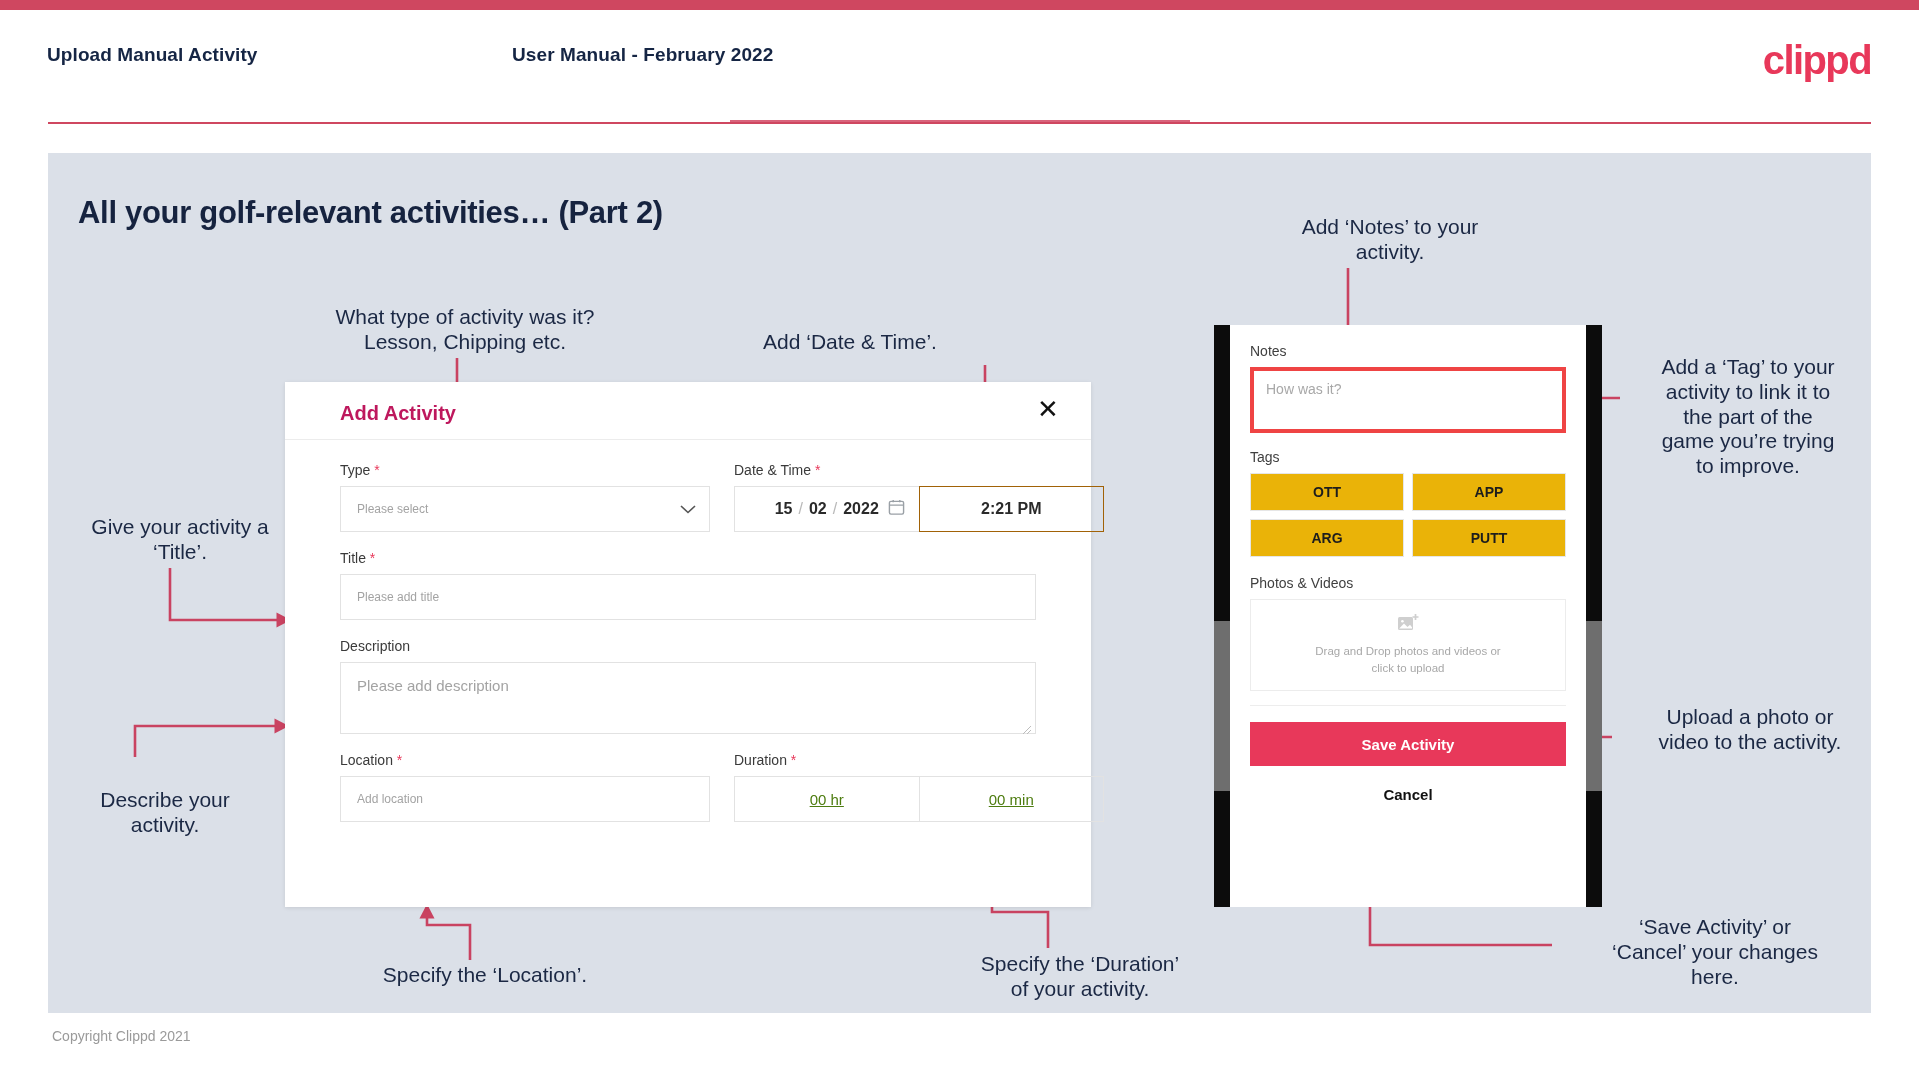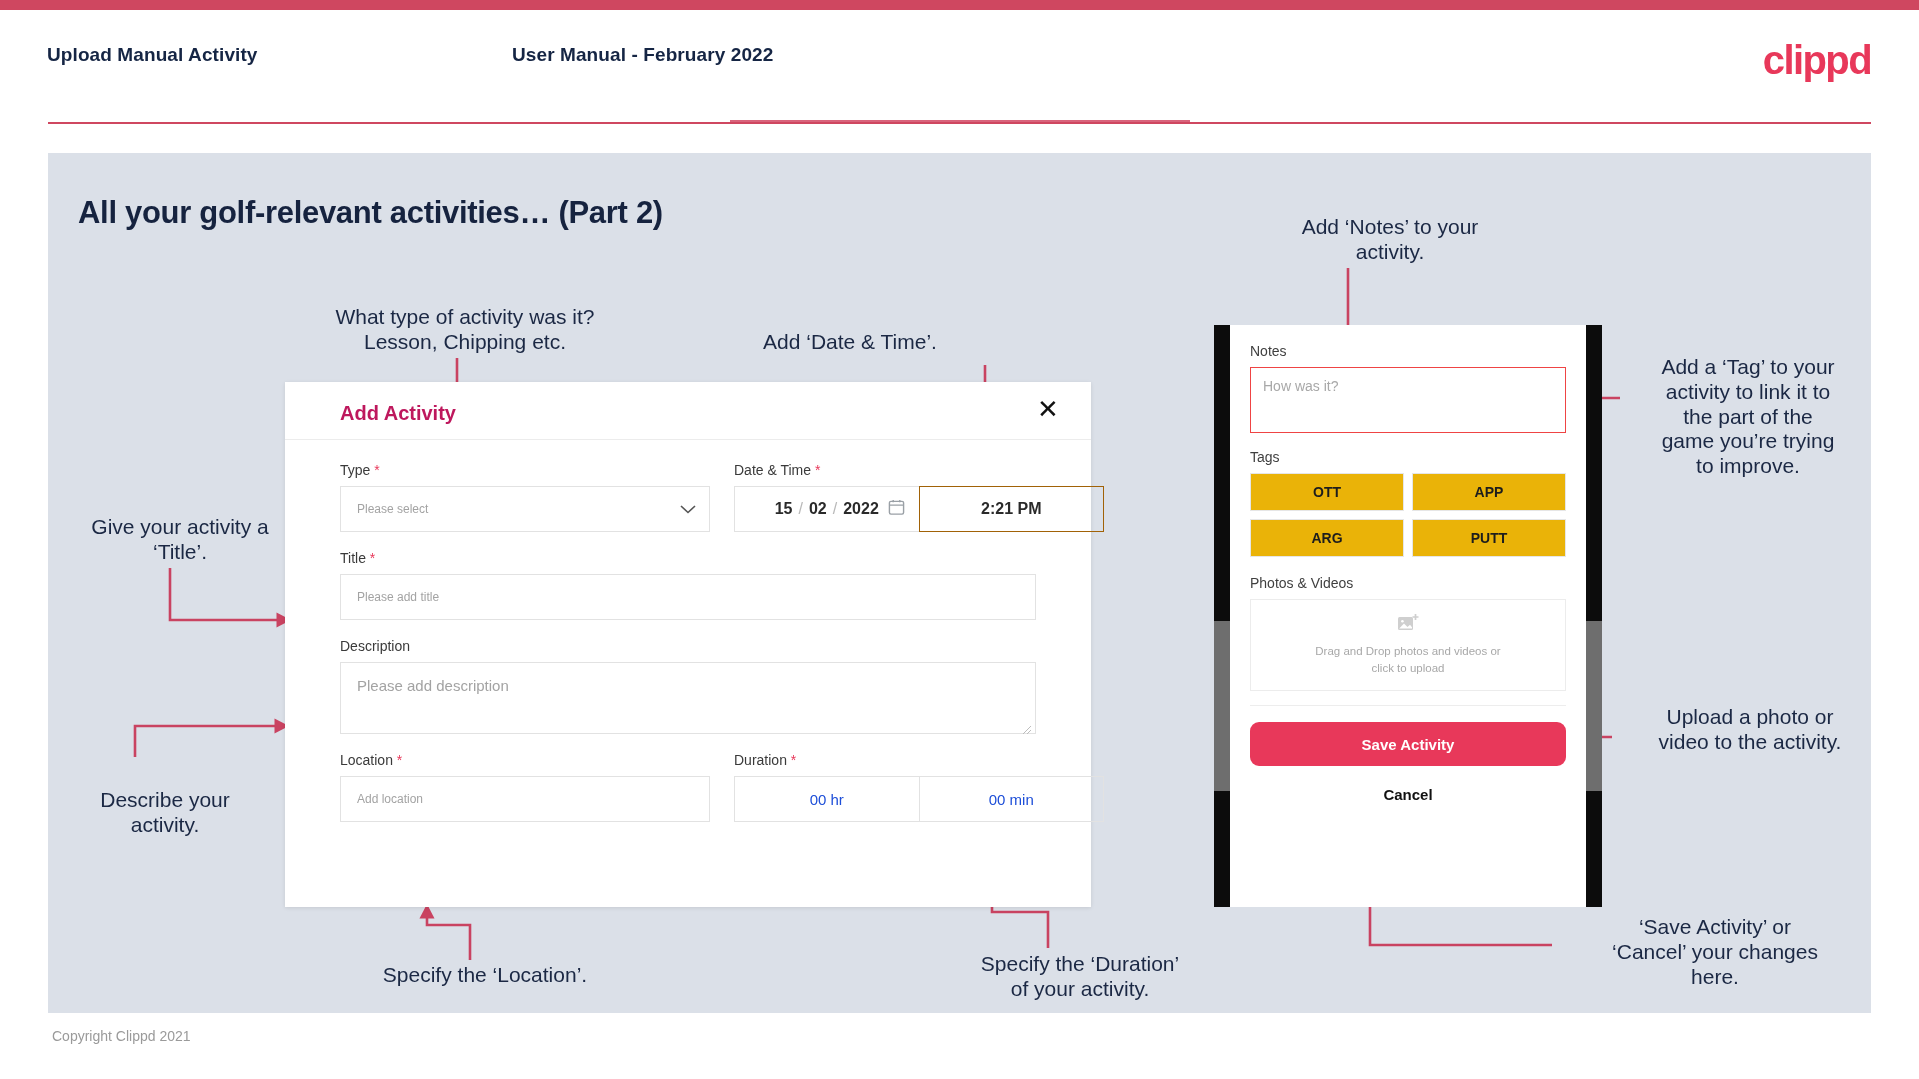--- a/index.html
+++ b/index.html
@@ -125,21 +125,21 @@
     height: 72px; border: 1px solid #e2e2e2; padding: 14px 16px;
     font-size: 15px; color: #a3a3a3; position: relative;
   }
   .resize-grip {
     position:absolute; right: 3px; bottom: 2px; width: 10px; height: 10px;
   }
   .dur-wrap { display: flex; width: 370px; }
   .dur-box {
     flex:1; height:46px; border: 1px solid #e2e2e2;
     display:flex; align-items:center; justify-content:center;
-    font-size: 15px; color: #1d4ed8;
+    font-size: 15px; color: #4d7c0f; text-decoration: underline;
   }
   .dur-box.first { border-right: none; }
 
   
   .phone {
     position: absolute; left: 1214px; top: 325px;
     width: 388px; height: 582px;
   }
   .phone-bezel-l, .phone-bezel-r {
     position: absolute; top: 0; width: 16px; height: 582px; background:#0c0c0c;
@@ -148,40 +148,40 @@
   .phone-bezel-r { right: 0; }
   .phone-bezel-l .grey, .phone-bezel-r .grey {
     position:absolute; left:0; width:16px; background:#6e6e6e;
   }
   .phone-screen {
     position: absolute; left: 16px; top: 0; width: 356px; height: 582px;
     background: #ffffff; padding: 18px 20px 0 20px;
   }
   .p-label { font-size: 14px; color: #3f3f3f; margin-bottom: 8px; }
   .p-notes {
-    height: 66px; border: 1px solid #ef4444; padding: 10px 12px;
+    height: 66px; border: 4px solid #ef4444; padding: 10px 12px;
     font-size: 14px; color: #a8a8a8; margin-bottom: 16px;
   }
   .tag-grid { display:grid; grid-template-columns: 1fr 1fr; gap: 8px; margin-bottom: 18px; }
   .tag {
     height: 38px; border: 1px solid #e6e6e6; background:#eab308;
     display:flex; align-items:center; justify-content:center;
     font-size: 14px; font-weight: 700; color: #1d1d1d;
   }
   .dropzone {
     height: 92px; border: 1px solid #ececec;
     display:flex; flex-direction: column; align-items:center; justify-content:center;
     gap: 6px; margin-bottom: 14px;
   }
   .dz-text { font-size: 11.5px; color: #a8a8a8; text-align:center; line-height:1.45; }
   .p-divider { height:1px; background:#ededed; margin: 0 0 16px 0; }
   .save-btn {
     height: 44px; background: #e8385a; color: #fff;
     display:flex; align-items:center; justify-content:center;
-    font-size: 15px; font-weight: 700; margin-bottom: 20px; cursor:pointer;border-radius:9px;
+    font-size: 15px; font-weight: 700; margin-bottom: 20px; cursor:pointer;
   }
   .cancel-btn {
     text-align:center; font-size: 15px; font-weight:700; color:#111; cursor:pointer;
   }
 
   
   .copyright {
     position: absolute; left: 52px; top: 1028px;
     font-size: 14px; color: #9a9a9a;
   }

